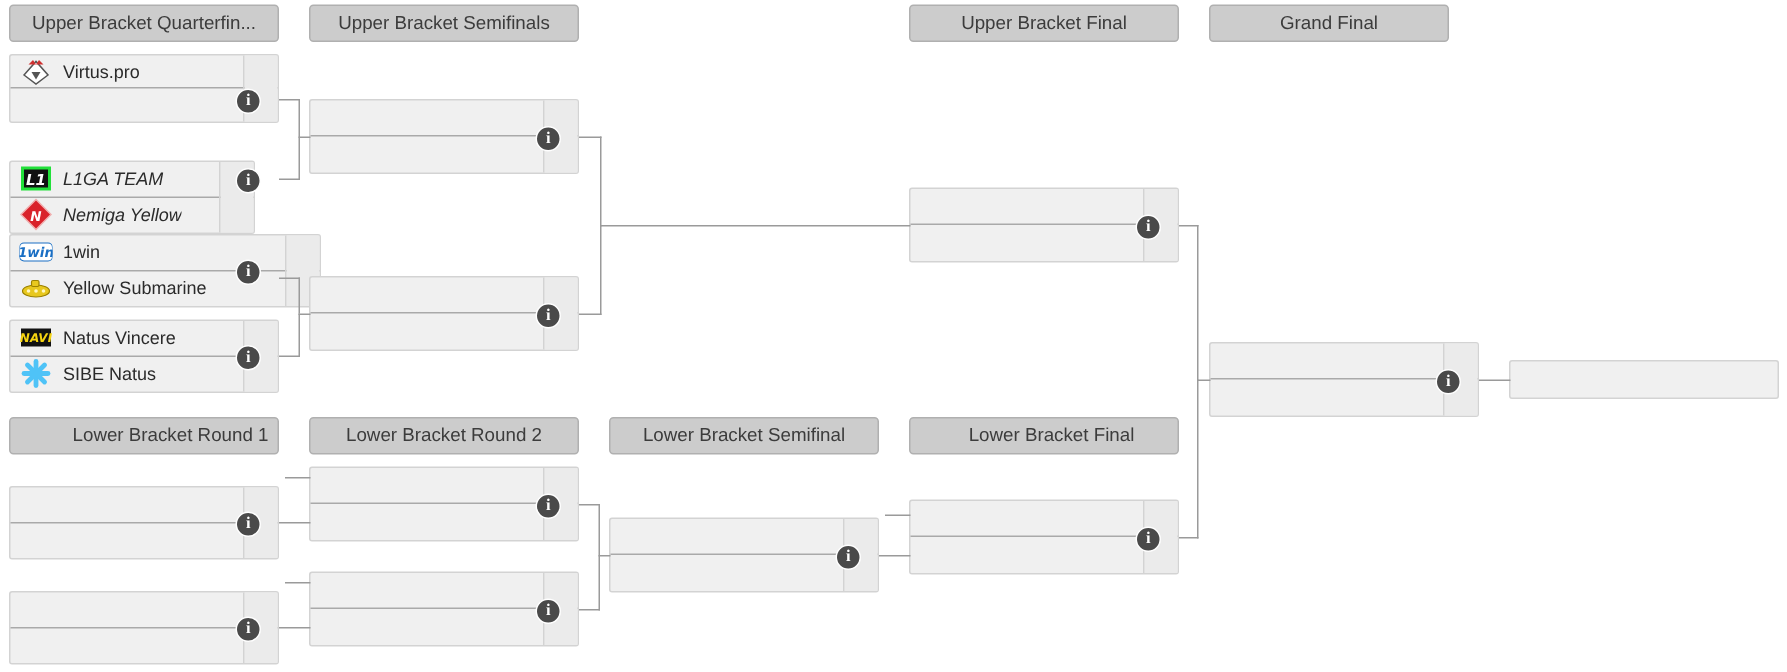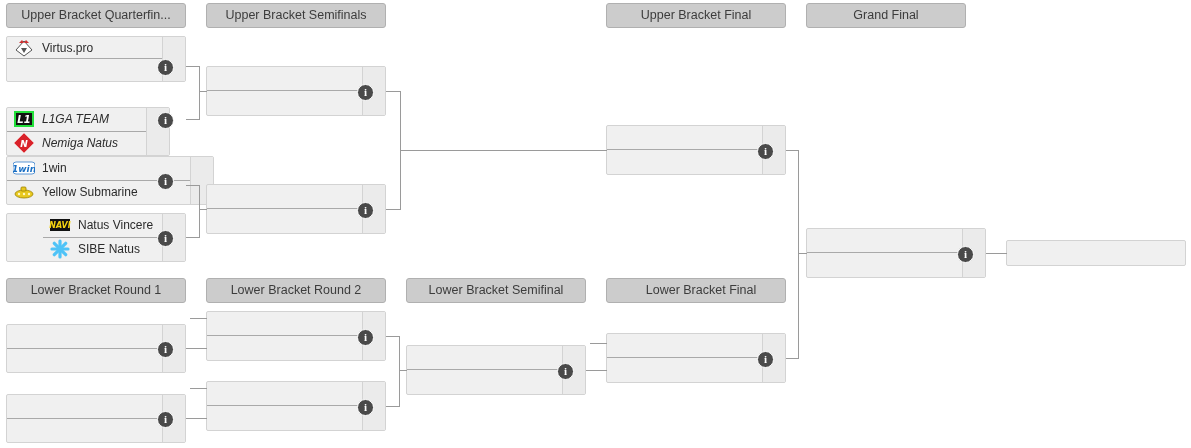--- a/index.html
+++ b/index.html
@@ -131,21 +131,21 @@
 </style>
 </head>
 <body>
 
 <div id="bracket-root">
 
 <div class="round-header" style="left: 206px; top: 3px; width: 180px;">Upper Bracket Semifinals</div>
     <div class="round-header" style="left: 6px; top: 3px; width: 180px;">Upper Bracket Quarterfin...</div>
     <div class="round-header" style="left: 606px; top: 3px; width: 180px;">Upper Bracket Final</div>
     <div class="round-header" style="left: 806px; top: 3px; width: 160px;">Grand Final</div>
-    <div class="round-header" style="left: 6px; top: 278px; width: 180px;">Lower Bracket Round 1</div>
+    <div class="round-header" style="left: 6px; top: 278px; width: 180px; text-align: right;">Lower Bracket Round 1</div>
     <div class="round-header" style="left: 206px; top: 278px; width: 180px;">Lower Bracket Round 2</div>
     <div class="round-header" style="left: 406px; top: 278px; width: 180px;">Lower Bracket Semifinal</div>
     <div class="round-header" style="left: 606px; top: 278px; width: 180px; padding-left: 16px;">Lower Bracket Final</div>
     <div class="conn h" style="left: 186px; top: 66px; width: 14px;"></div>
     <div class="conn v" style="left: 199px; top: 66px; height: 26px;"></div>
     <div class="conn h" style="left: 199px; top: 91px; width: 8px;"></div>
     <div class="conn h" style="left: 186px; top: 119px; width: 14px;"></div>
     <div class="conn v" style="left: 199px; top: 92px; height: 28px;"></div>
     <div class="conn h" style="left: 186px; top: 185px; width: 14px;"></div>
     <div class="conn v" style="left: 199px; top: 185px; height: 24px;"></div>
@@ -203,21 +203,21 @@
         </span>
         <span class="team-name">L1GA TEAM</span>
       </div>
       <div class="row bottom">
         <span class="team-logo">
           <svg width="22" height="22" viewBox="0 0 22 22">
             <path d="M11 1 L21 11 L11 21 L1 11 Z" fill="#d9222a" stroke="#f0b0b0" stroke-width="1"></path>
             <text x="11" y="15" font-family="DejaVu Sans" font-size="9" font-weight="bold" fill="#ffffff" text-anchor="middle">N</text>
           </svg>
         </span>
-        <span class="team-name">Nemiga Natus</span>
+        <span class="team-name">Nemiga Yellow</span>
       </div>
       <div class="score-cell" style="width: 22px;"></div>
       <div class="score-divider" style="right: 22px;"></div>
     </div>
     <div class="match" style="left: 6px; top: 156px; width: 208px; height: 49px;">
       <div class="row top">
         <span class="team-logo">
           <svg width="22" height="22" viewBox="0 0 22 22">
             <rect x="0" y="5" width="22" height="12" rx="3" fill="#ffffff" stroke="#1a6fc4" stroke-width="0.7"></rect>
             <text x="11" y="14.5" font-family="DejaVu Sans" font-size="9" font-style="italic" font-weight="bold" fill="#1a6fc4" text-anchor="middle">1win</text>
@@ -233,21 +233,21 @@
             <circle cx="6" cy="13" r="1.2" fill="#fff7c2"></circle>
             <circle cx="11" cy="13" r="1.2" fill="#fff7c2"></circle>
             <circle cx="16" cy="13" r="1.2" fill="#fff7c2"></circle>
           </svg>
         </span>
         <span class="team-name">Yellow Submarine</span>
       </div>
       <div class="score-cell" style="width: 22px;"></div>
       <div class="score-divider" style="right: 22px;"></div>
     </div>
-    <div class="match" style="left: 6px; top: 213px; width: 180px; height: 49px; padding-left: 36px;">
+    <div class="match" style="left: 6px; top: 213px; width: 180px; height: 49px;">
       <div class="row top">
         <span class="team-logo">
           <svg width="22" height="22" viewBox="0 0 22 22">
             <rect x="1" y="5" width="20" height="12" fill="#111111"></rect>
             <text x="11" y="14" font-family="DejaVu Sans" font-size="8" font-weight="bold" font-style="italic" fill="#f5d311" text-anchor="middle">NAVI</text>
           </svg>
         </span>
         <span class="team-name">Natus Vincere</span>
       </div>
       <div class="row bottom">

